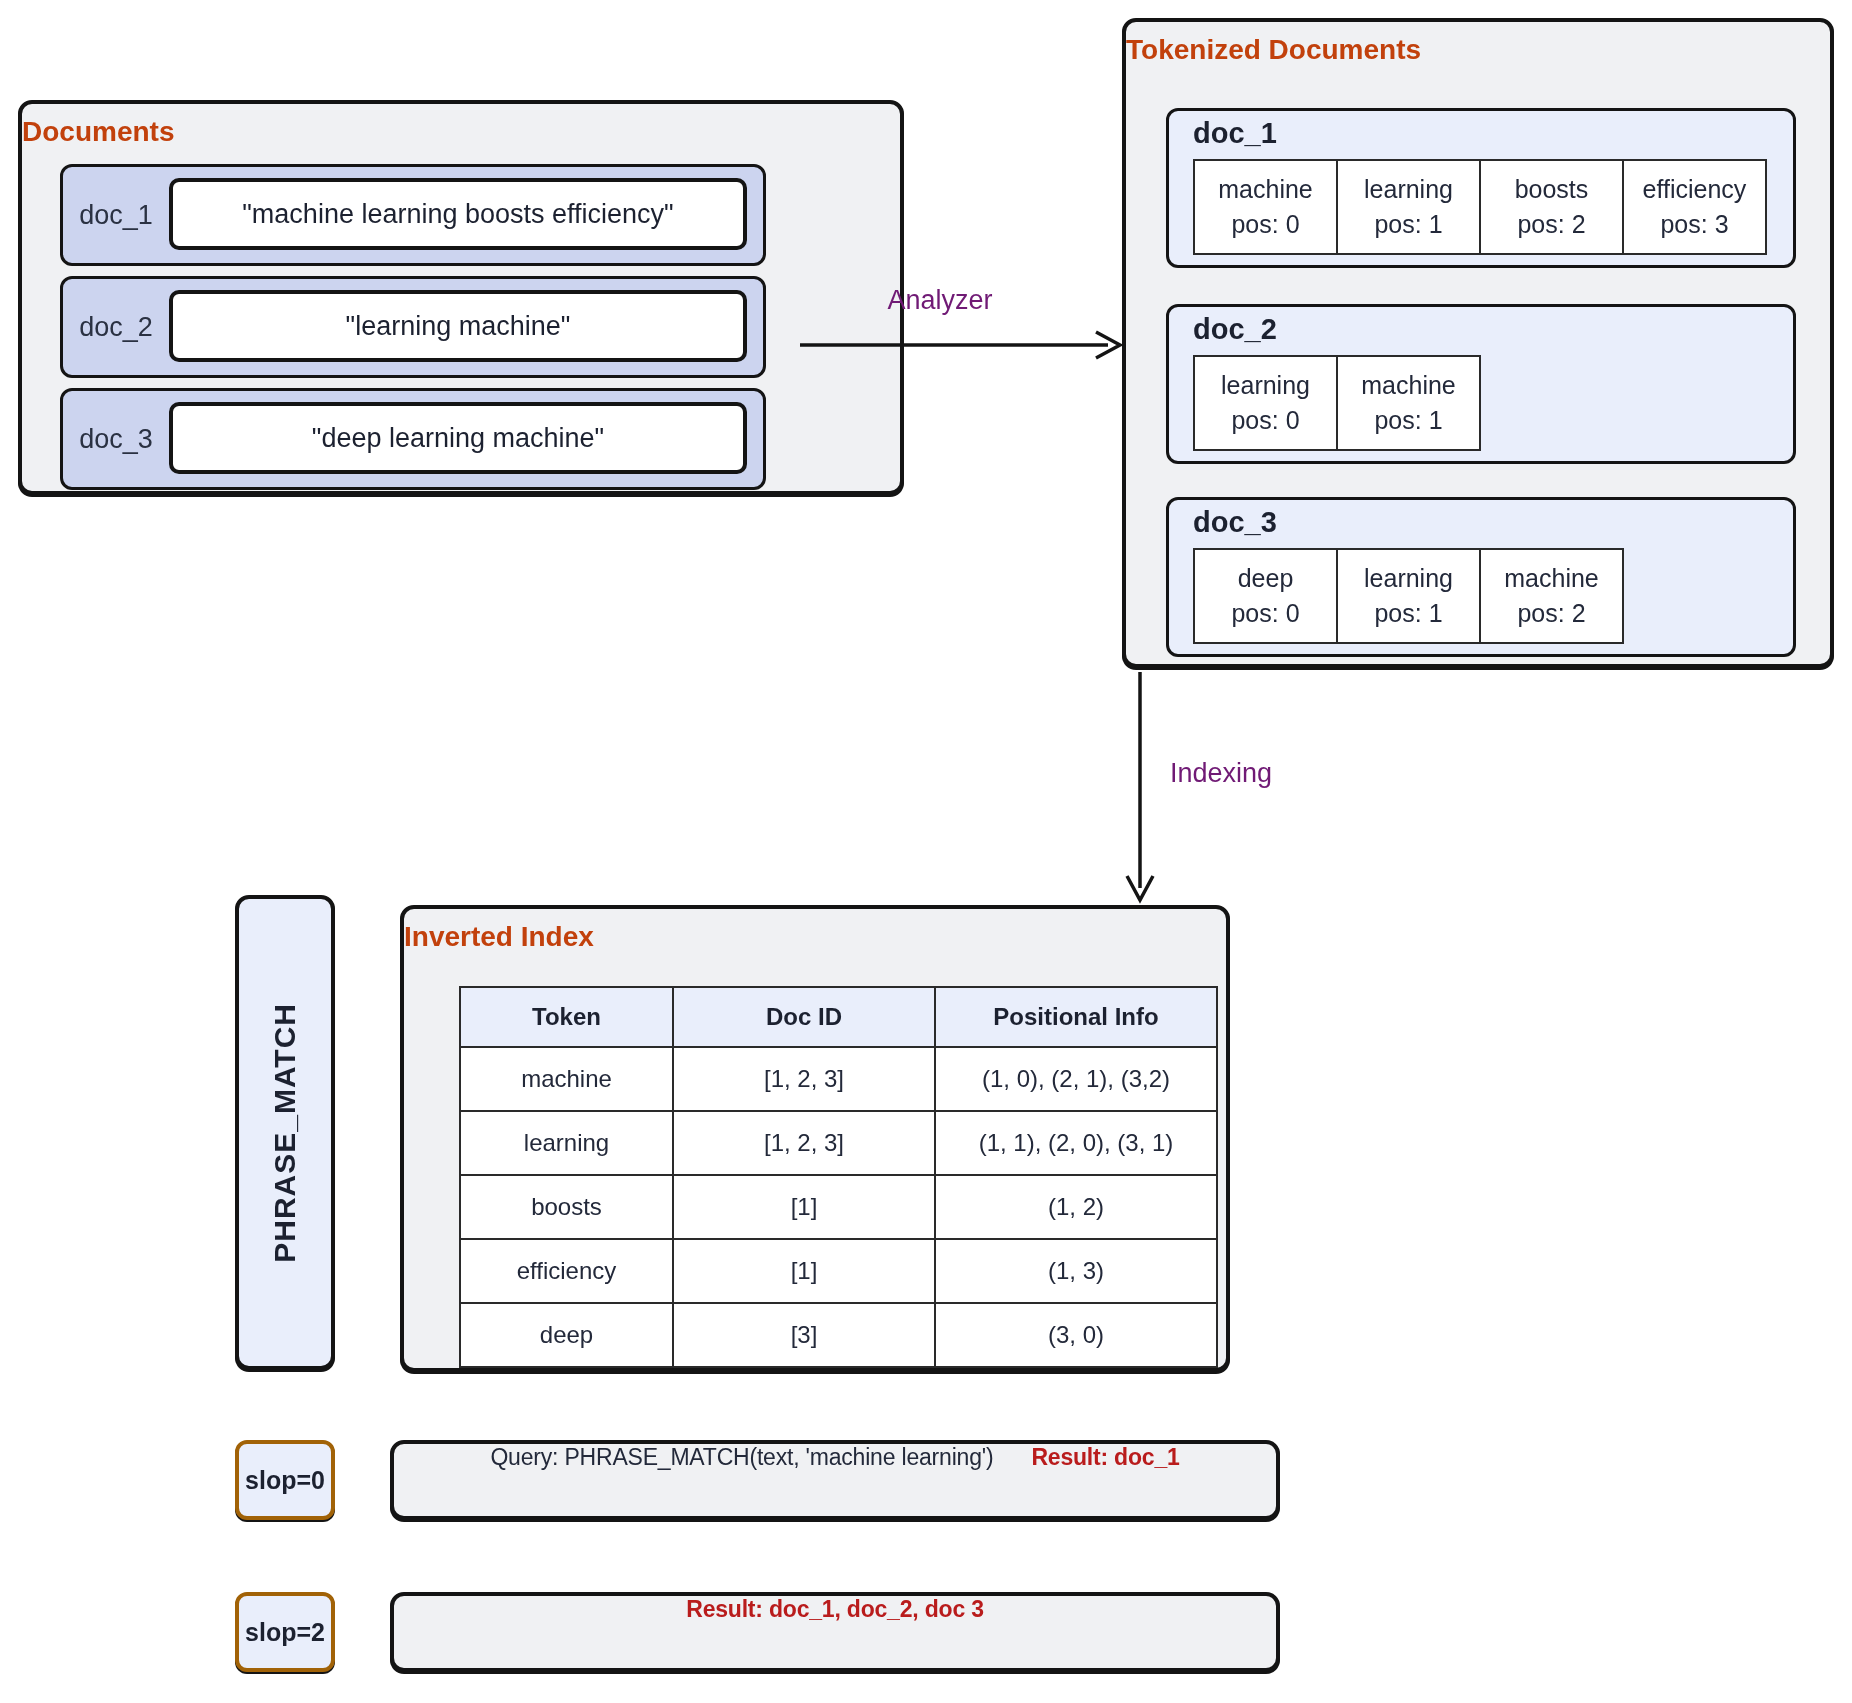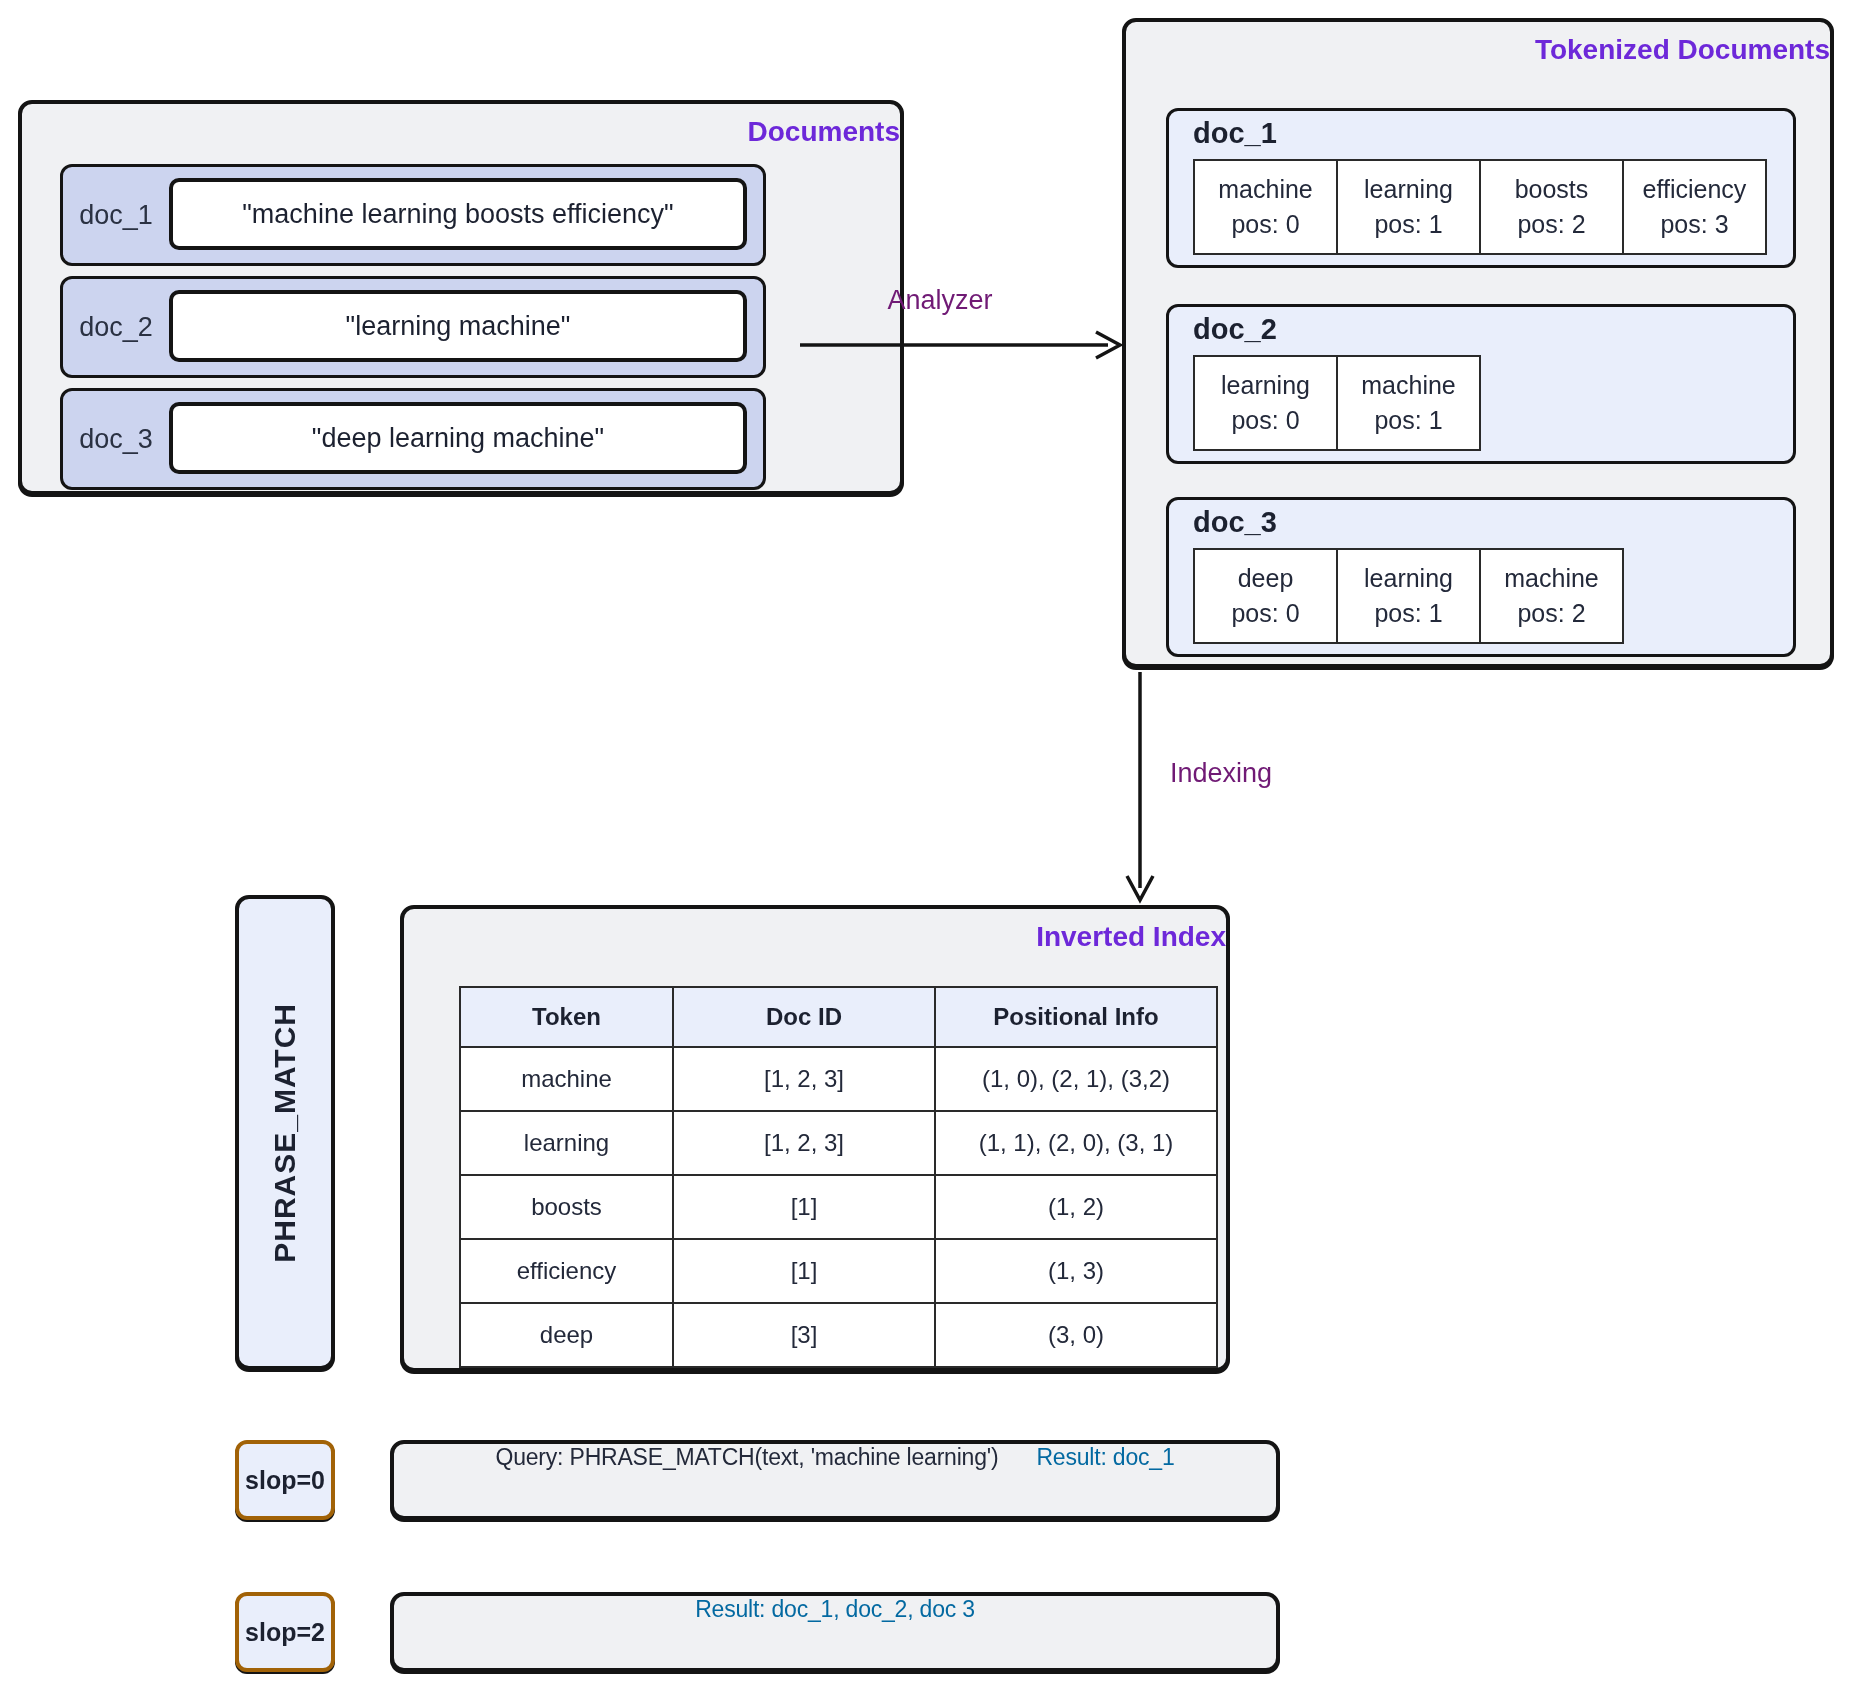--- a/index.html
+++ b/index.html
@@ -1,21 +1,21 @@
 <!DOCTYPE html>
 <html><head>
 <meta charset="utf-8">
 <style>
   html,body{margin:0;padding:0;background:#ffffff;}
   body{font-family:"Liberation Sans",sans-serif;color:#1c2130;}
   .canvas{position:relative;width:1852px;height:1703px;background:#ffffff;overflow:hidden;}
 
   
   .panel{position:absolute;background:#f0f1f3;border:4px solid #141414;border-radius:14px;box-shadow:0 2px 0 #141414;box-sizing:border-box;}
-  .panel-title{position:absolute;left:0;right:0;top:12px;text-align:right;font-size:28px;font-weight:bold;color:#6d28d9;}
+  .panel-title{position:absolute;left:0;right:0;top:12px;text-align:left;font-size:28px;font-weight:bold;color:#c2410c;}
 
   
   .doc-row{position:absolute;left:38px;width:706px;height:102px;background:#ccd4ef;border:3.5px solid #141414;border-radius:12px;box-sizing:border-box;}
   .doc-row-label{position:absolute;left:0;top:0;width:106px;height:100%;display:flex;align-items:center;justify-content:center;font-size:27px;color:#2a3142;}
   .doc-text-box{position:absolute;left:106px;top:11px;width:578px;height:72px;background:#ffffff;border:4px solid #141414;border-radius:10px;box-sizing:border-box;display:flex;align-items:center;justify-content:center;font-size:27px;color:#1c2130;}
 
   
   .tok-card{position:absolute;left:40px;width:630px;height:160px;background:#e9eefb;border:3.5px solid #141414;border-radius:12px;box-sizing:border-box;}
   .tok-card-label{position:absolute;left:24px;top:6px;font-size:29px;font-weight:bold;color:#1c2130;}
   .tok-strip{position:absolute;left:24px;top:48px;display:flex;}
@@ -35,21 +35,21 @@
   .ii-table{position:absolute;left:55px;top:77px;border-collapse:collapse;background:#ffffff;}
   .ii-table th,.ii-table td{border:2px solid #2a2a2a;text-align:center;font-size:24px;color:#23293a;}
   .ii-table th{background:#e9eefb;font-weight:bold;height:56px;color:#1c2130;margin-top:24px;}
   .ii-table td{height:60px;font-weight:normal;}
   .ii-table{border:2.5px solid #1a1a1a;}
 
   
   .slop-badge{position:absolute;left:235px;width:100px;height:80px;background:#e9eefb;border:4px solid #a16207;border-radius:12px;box-shadow:0 2px 0 #141414;box-sizing:border-box;display:flex;align-items:center;justify-content:center;font-size:25px;font-weight:bold;color:#1c2130;}
   .query-box{position:absolute;left:390px;width:890px;height:80px;background:#f0f1f3;border:4px solid #141414;border-radius:14px;box-shadow:0 2px 0 #141414;box-sizing:border-box;display:flex;align-items:flex-start;justify-content:center;gap:38px;padding:0 14px;}
   .query-text{font-size:23px;letter-spacing:-0.2px;color:#23293a;white-space:nowrap;}
-  .result-text{font-size:23px;letter-spacing:-0.2px;font-weight:normal;color:#0369a1;white-space:nowrap;}
+  .result-text{font-size:23px;letter-spacing:-0.2px;font-weight:bold;color:#b91c1c;white-space:nowrap;}
 </style>
 </head>
 <body>
 
 <div class="canvas">
 
   <div class="panel" style="left:18px;top:100px;width:886px;height:395px;">
     <div class="panel-title">Documents</div>
 
     <div class="doc-row" style="top:60px;">

